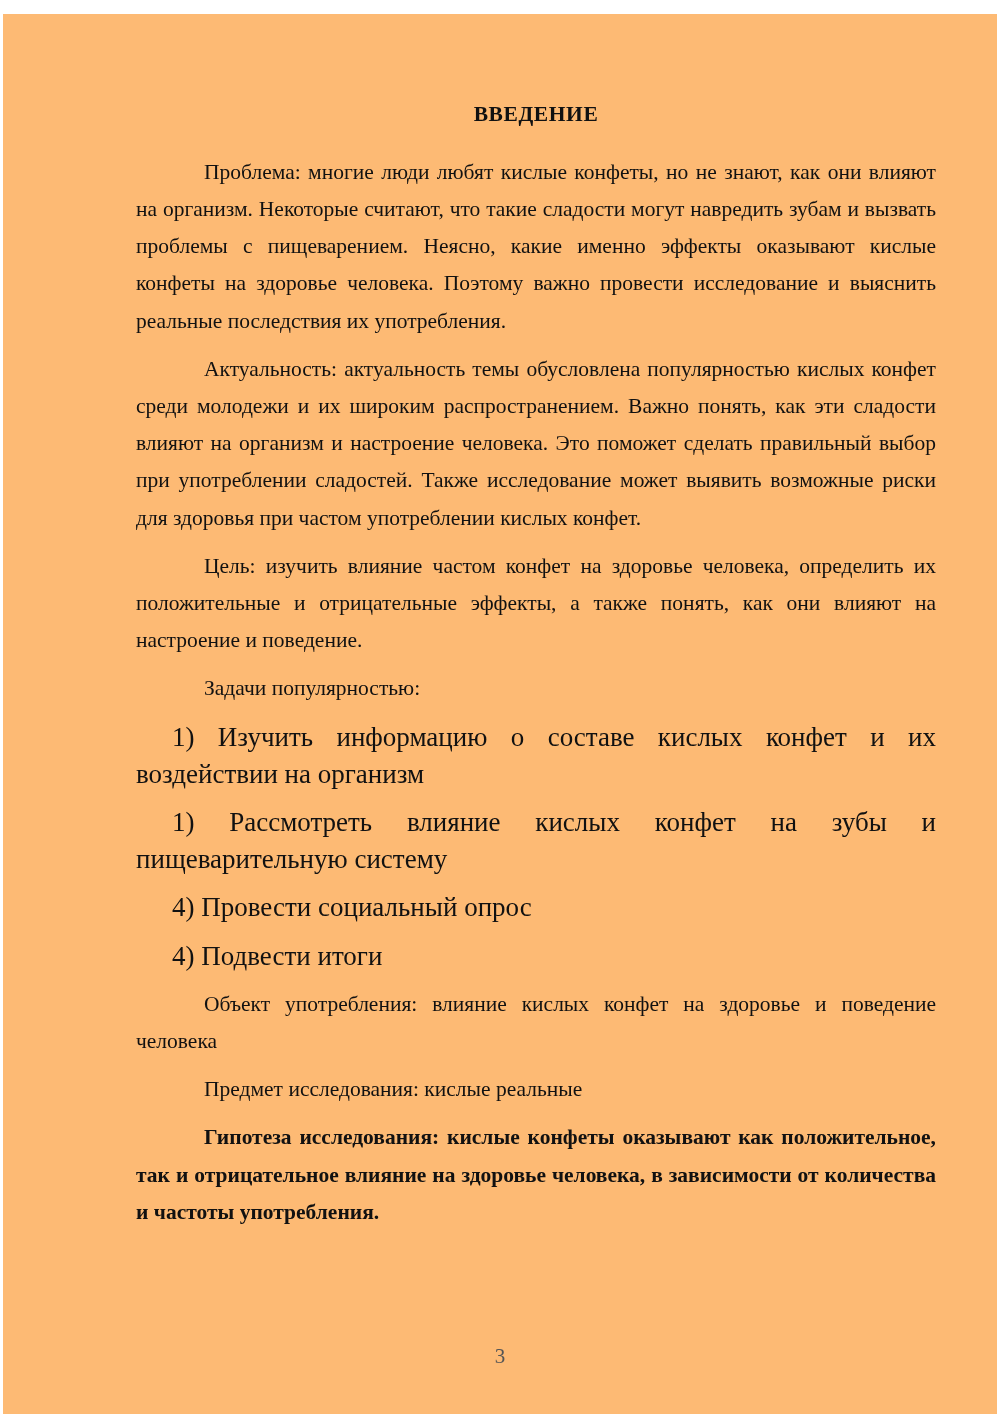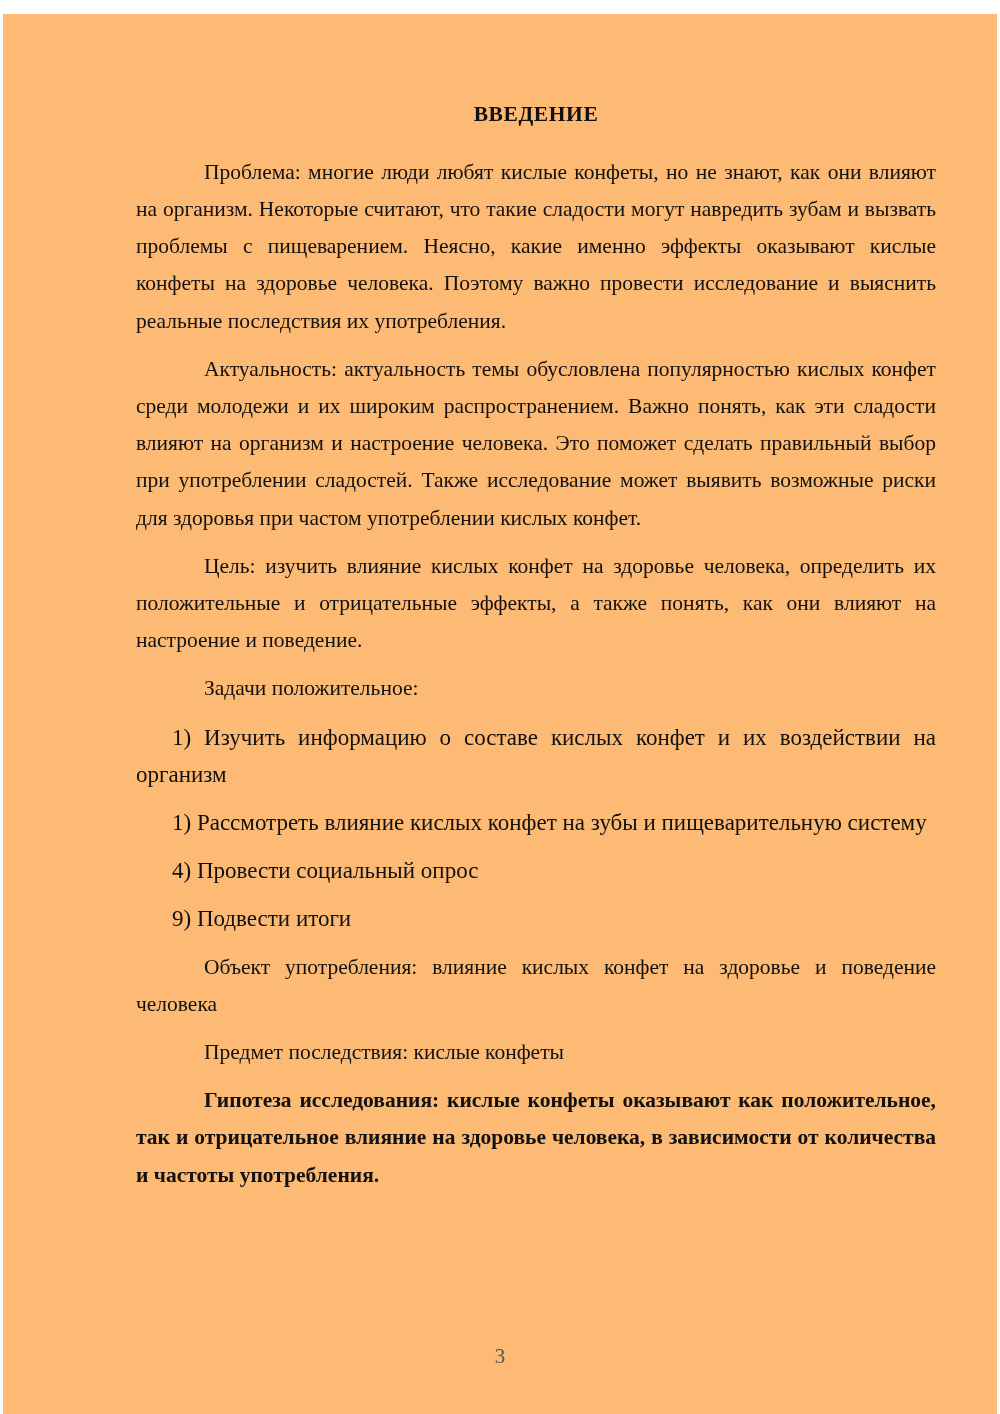--- a/index.html
+++ b/index.html
@@ -38,21 +38,21 @@
   p.para {
     font-size: 21.5px;
     line-height: 37.2px;
     text-align: justify;
     text-justify: inter-word;
     margin: 0 0 11px 0;
     text-indent: 68px;
     hyphens: none;
   }
   p.listitem {
-    font-size: 23px;
+    font-size: 27px;
     line-height: 37.2px;
     text-align: justify;
     text-justify: inter-word;
     margin: 0 0 11px 0;
     text-indent: 36px;
     hyphens: none;
   }
   p.para:last-child,
   p.listitem:last-child {
     margin-bottom: 0;
@@ -75,36 +75,36 @@
 <div class="page">
 
   <div class="content">
 
     <h1 class="doc-heading">ВВЕДЕНИЕ</h1>
 
     <p class="para">Проблема: многие люди любят кислые конфеты, но не знают, как они влияют на организм. Некоторые считают, что такие сладости могут навредить зубам и вызвать проблемы с пищеварением. Неясно, какие именно эффекты оказывают кислые конфеты на здоровье человека. Поэтому важно провести исследование и выяснить реальные последствия их употребления.</p>
 
     <p class="para">Актуальность: актуальность темы обусловлена популярностью кислых конфет среди молодежи и их широким распространением. Важно понять, как эти сладости влияют на организм и настроение человека. Это поможет сделать правильный выбор при употреблении сладостей. Также исследование может выявить возможные риски для здоровья при частом употреблении кислых конфет.</p>
 
-    <p class="para">Цель: изучить влияние кислых конфет на здоровье человека, определить их положительные и отрицательные эффекты, а также понять, как они влияют на настроение и поведение.</p>
+    <p class="para">Цель: изучить влияние частом конфет на здоровье человека, определить их положительные и отрицательные эффекты, а также понять, как они влияют на настроение и поведение.</p>
 
-    <p class="para">Задачи положительное:</p>
+    <p class="para">Задачи популярностью:</p>
 
     <p class="listitem">1) Изучить информацию о составе кислых конфет и их воздействии на организм</p>
 
     <p class="listitem">1) Рассмотреть влияние кислых конфет на зубы и пищеварительную систему</p>
 
 
     <p class="listitem">4) Провести социальный опрос</p>
 
-    <p class="listitem">9) Подвести итоги</p>
+    <p class="listitem">4) Подвести итоги</p>
 
     <p class="para">Объект употребления: влияние кислых конфет на здоровье и поведение человека</p>
 
-    <p class="para">Предмет последствия: кислые конфеты</p>
+    <p class="para">Предмет исследования: кислые реальные</p>
 
     <p class="para">Гипотеза исследования: кислые конфеты оказывают как положительное, так и отрицательное влияние на здоровье человека, в зависимости от количества и частоты употребления.</p>
 
   </div>
 
   <div class="page-number">3</div>
 
 </div>
 
 </body></html>

